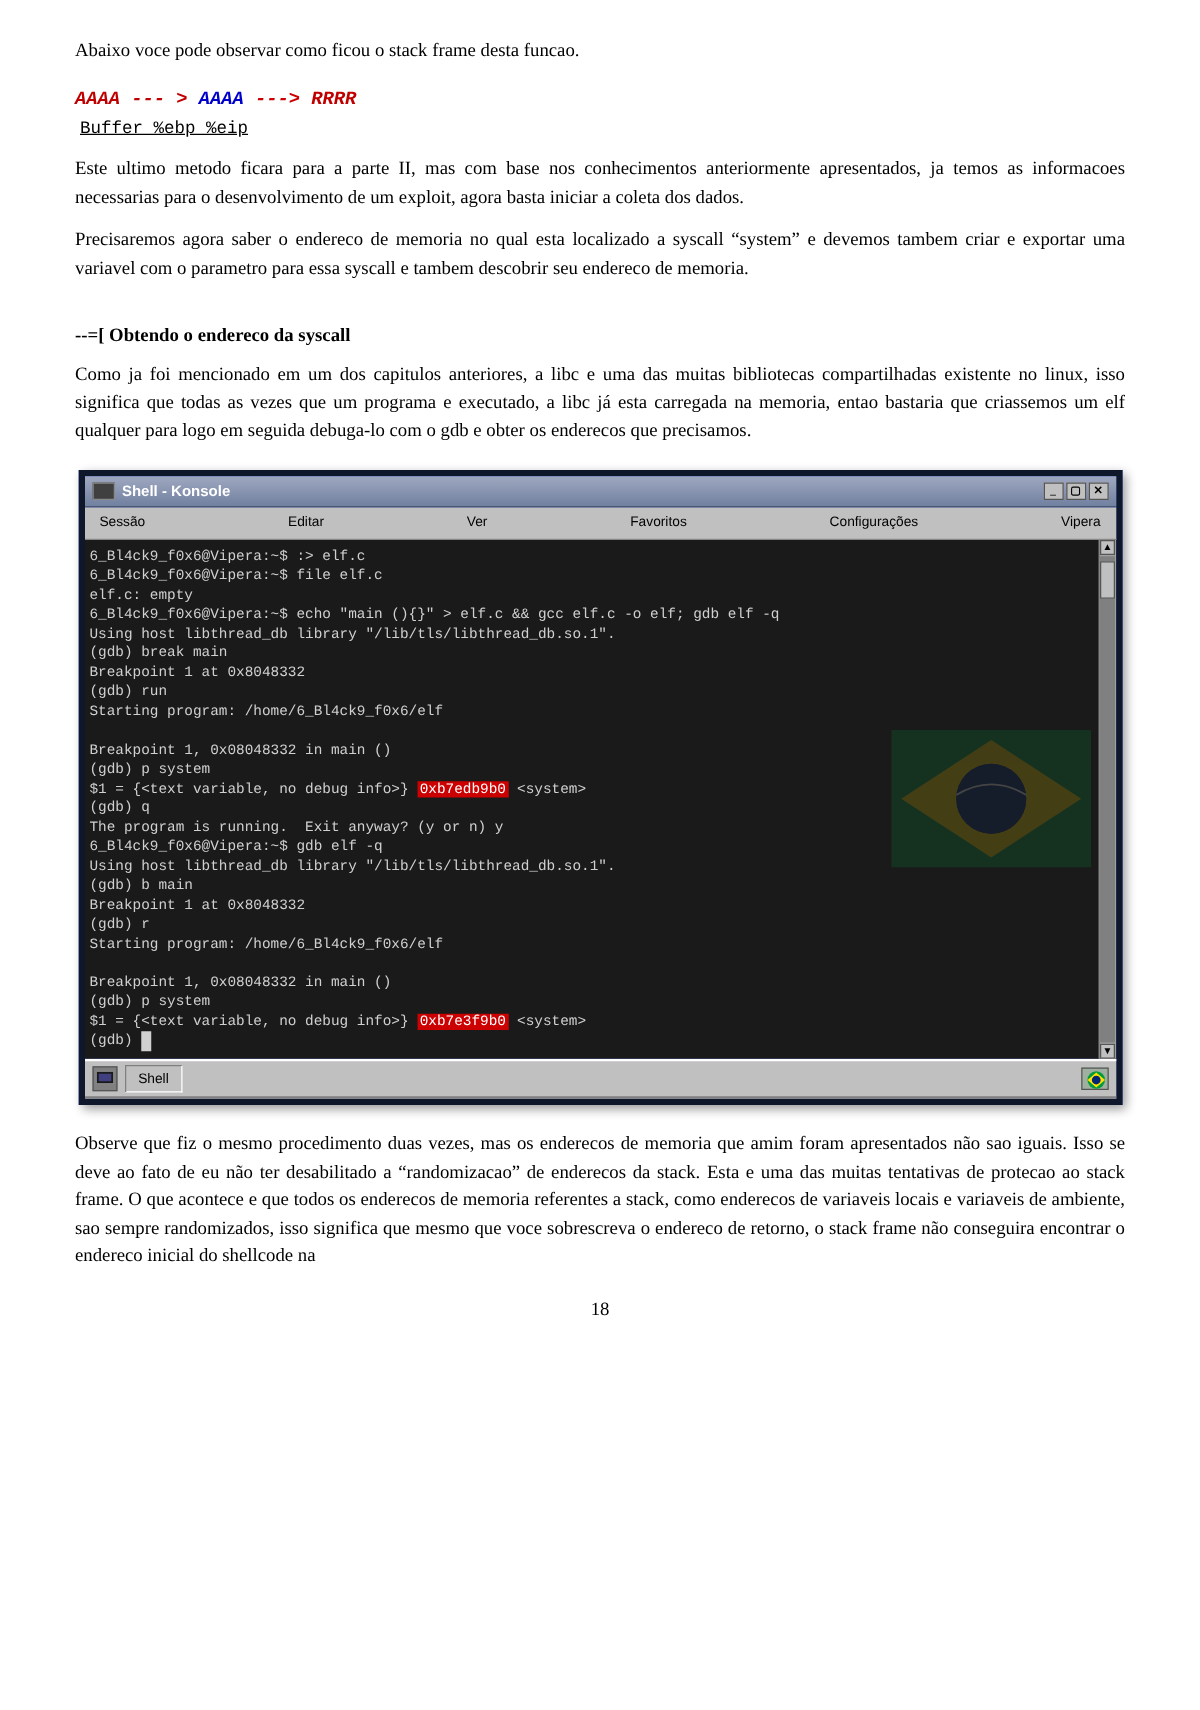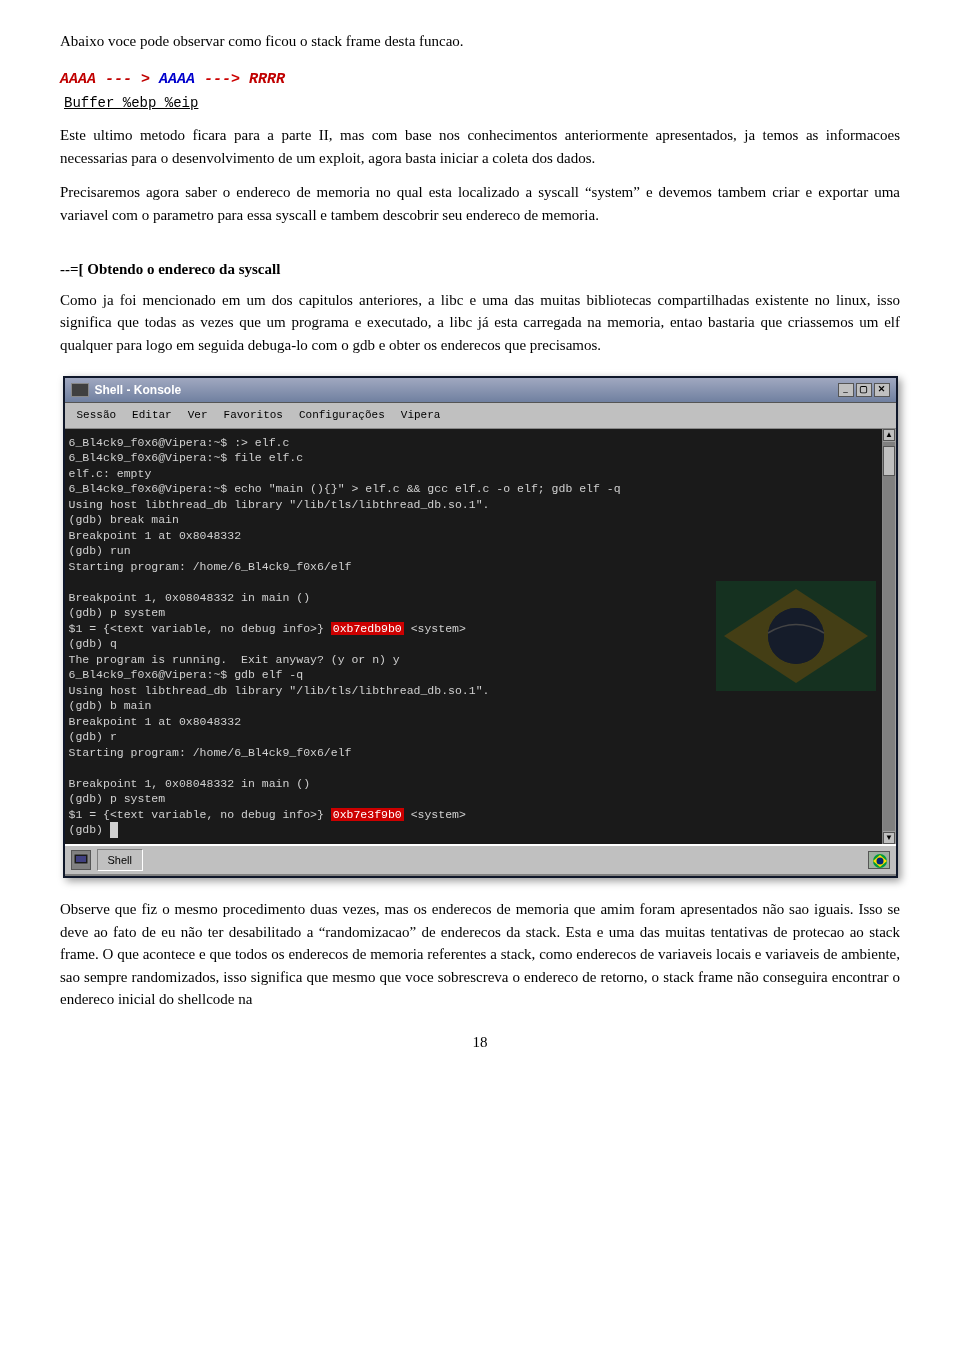--- a/index.html
+++ b/index.html
@@ -43,21 +43,21 @@
       margin: 32px 0 8px 0;
     }
     
     .terminal-wrapper {
       display: flex;
       justify-content: center;
       margin: 20px 0 20px 0;
     }
     .terminal-outer {
       width: 835px;
-      border: 2px solid #0f172a;
+      border: 5px solid #0f172a;
       background: #1d4ed8;
       box-shadow: 3px 3px 8px rgba(0,0,0,0.4);
     }
     .terminal-titlebar {
       background: linear-gradient(to bottom, #a0a8c0, #7080a0);
       display: flex;
       align-items: center;
       padding: 3px 6px;
       gap: 6px;
       border-bottom: 1px solid #555;
@@ -91,22 +91,23 @@
       justify-content: center;
       cursor: pointer;
       font-weight: bold;
     }
     .terminal-menubar {
       background: #c0c0c0;
       display: flex;
       gap: 0;
       padding: 2px 4px;
       border-bottom: 1px solid #888;
-      font-family: Liberation Mono, monospace;
+      font-family: Liberation Sans, sans-serif;
       font-size: 11px;
+      justify-content: space-between;
     }
     .terminal-menu-item {
       padding: 2px 8px;
       cursor: pointer;
     }
     .terminal-body {
       background: #1a1a1a;
       padding: 6px 4px;
       position: relative;
       overflow: hidden;

